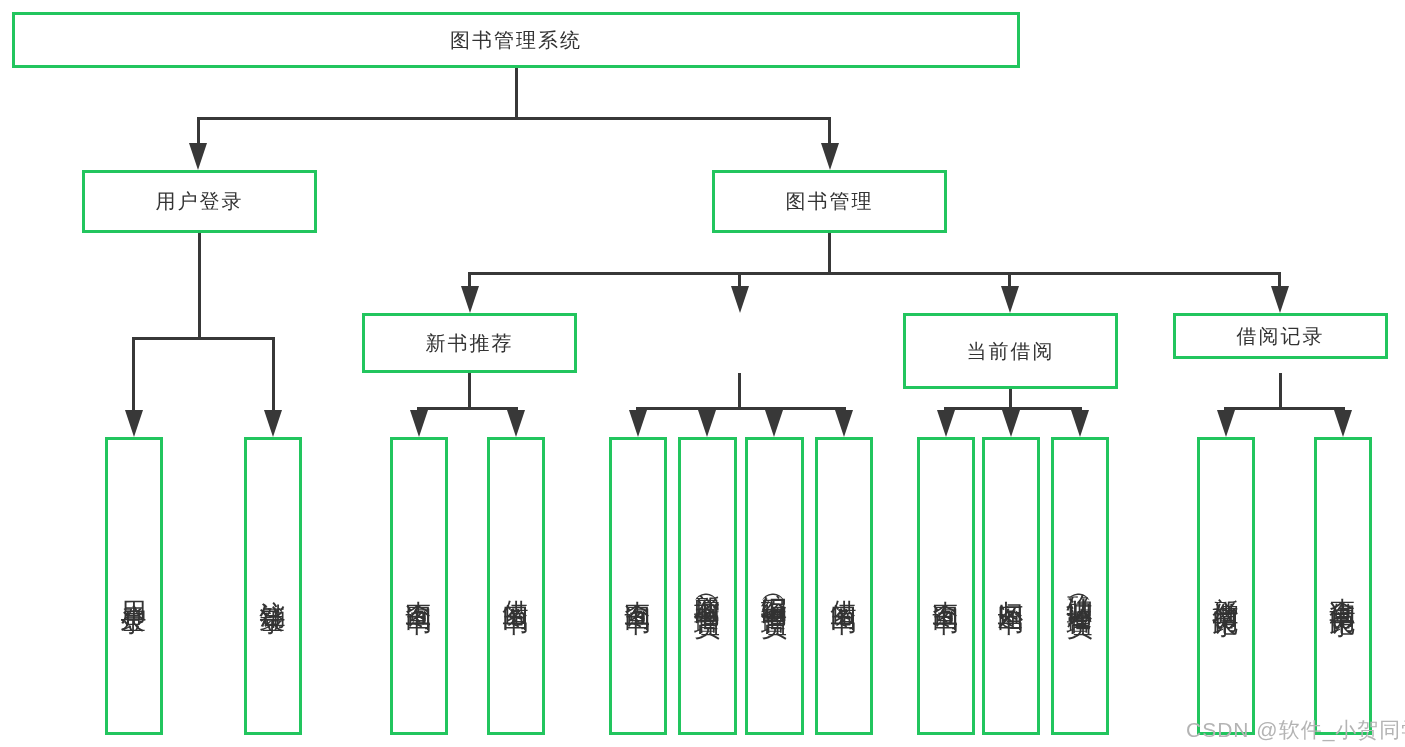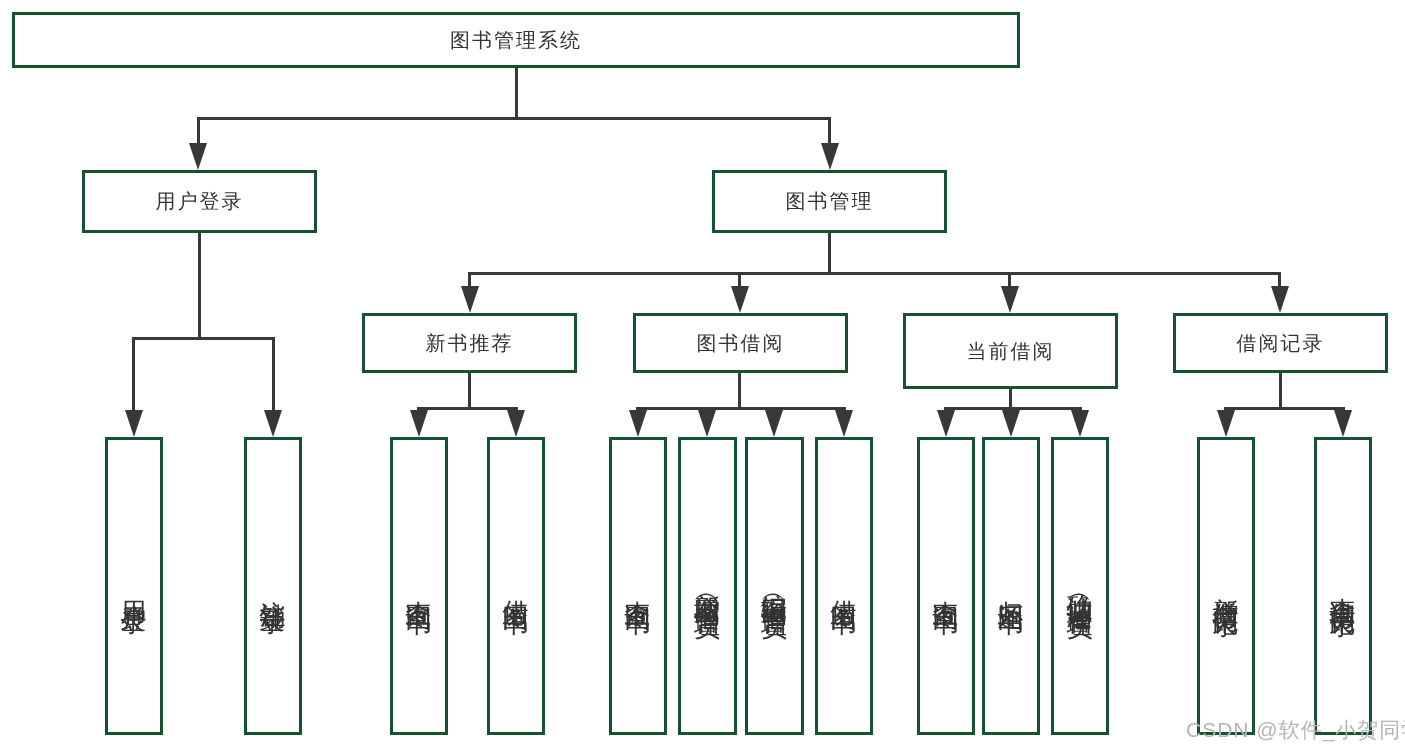--- a/index.html
+++ b/index.html
@@ -1,21 +1,21 @@
 <!DOCTYPE html>
 <html><head>
 <meta charset="utf-8">
 <style>
   html,body{margin:0;padding:0;background:#ffffff;}
   .stage{
     position:relative;width:1405px;height:747px;background:#ffffff;
     font-family:"Liberation Sans", sans-serif;overflow:hidden;
   }
   .box{
-    position:absolute;box-sizing:border-box;border:3px solid #14532d;background:#ffffff;
+    position:absolute;box-sizing:border-box;border:3px solid #22c55e;background:#ffffff;
     display:flex;align-items:center;justify-content:center;
     font-size:20px;color:#333333;letter-spacing:2px;z-index:2;
   }
   .leaf{letter-spacing:0;}
   .leaf > span{
     writing-mode:vertical-rl;line-height:1;font-size:26px;letter-spacing:3px;color:#333333;
   }
   .vline{position:absolute;width:3px;background:#383838;z-index:1;}
   .hline{position:absolute;height:3px;background:#383838;z-index:1;}
   .arrow{
@@ -34,25 +34,24 @@
 <div class="stage">
 
   <div class="box" style="left:12px;top:12px;width:1008px;height:56px">图书管理系统</div>
 
   <div class="box" style="left:82px;top:170px;width:235px;height:63px">用户登录</div>
 
   <div class="box" style="left:712px;top:170px;width:235px;height:63px">图书管理</div>
 
   <div class="box" style="left:362px;top:313px;width:215px;height:60px">新书推荐</div>
 
-  <div class="box" style="left:633px;top:313px;width:215px;height:60px">图书借阅</div>
 
   <div class="box" style="left:903px;top:313px;width:215px;height:76px">当前借阅</div>
 
-  <div class="box" style="left:1173px;top:313px;width:215px;height:60px">借阅记录</div>
+  <div class="box" style="left:1173px;top:313px;width:215px;height:46px">借阅记录</div>
 
   <div class="box leaf" style="left:105px;top:437px;width:58px;height:298px">
     <span>用户登录</span>
   </div>
   <div class="box leaf" style="left:244px;top:437px;width:58px;height:298px">
     <span>注销登录</span>
   </div>
 
   <div class="box leaf" style="left:390px;top:437px;width:58px;height:298px">
     <span>查询图书</span>

